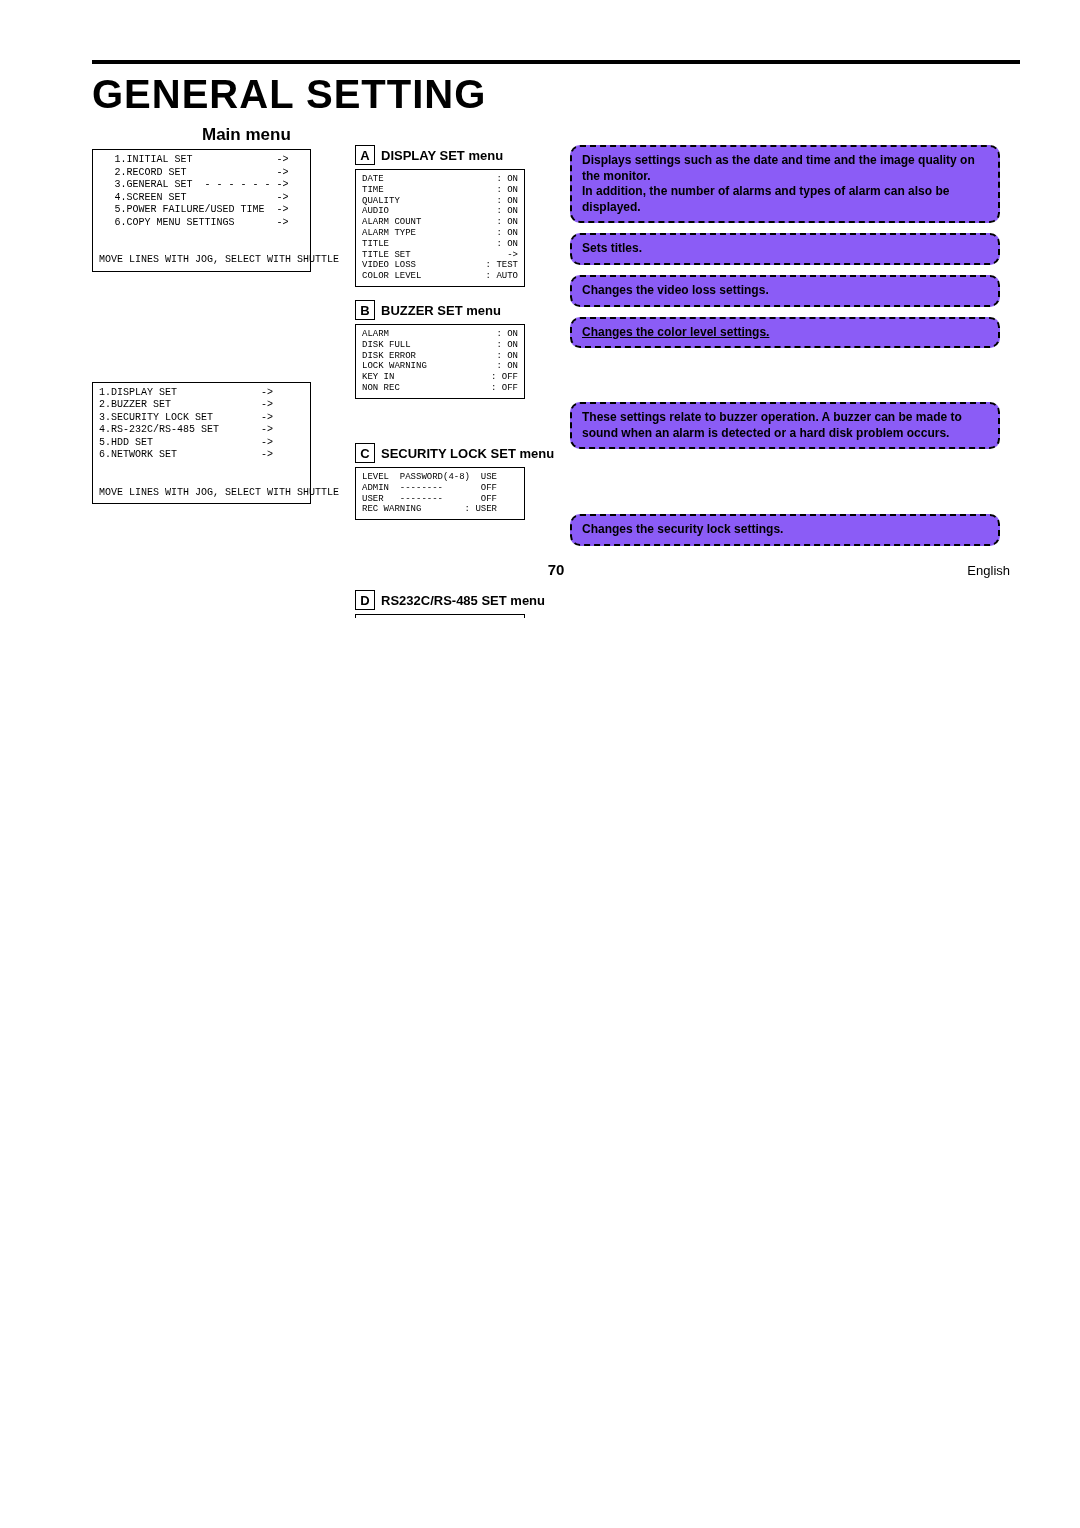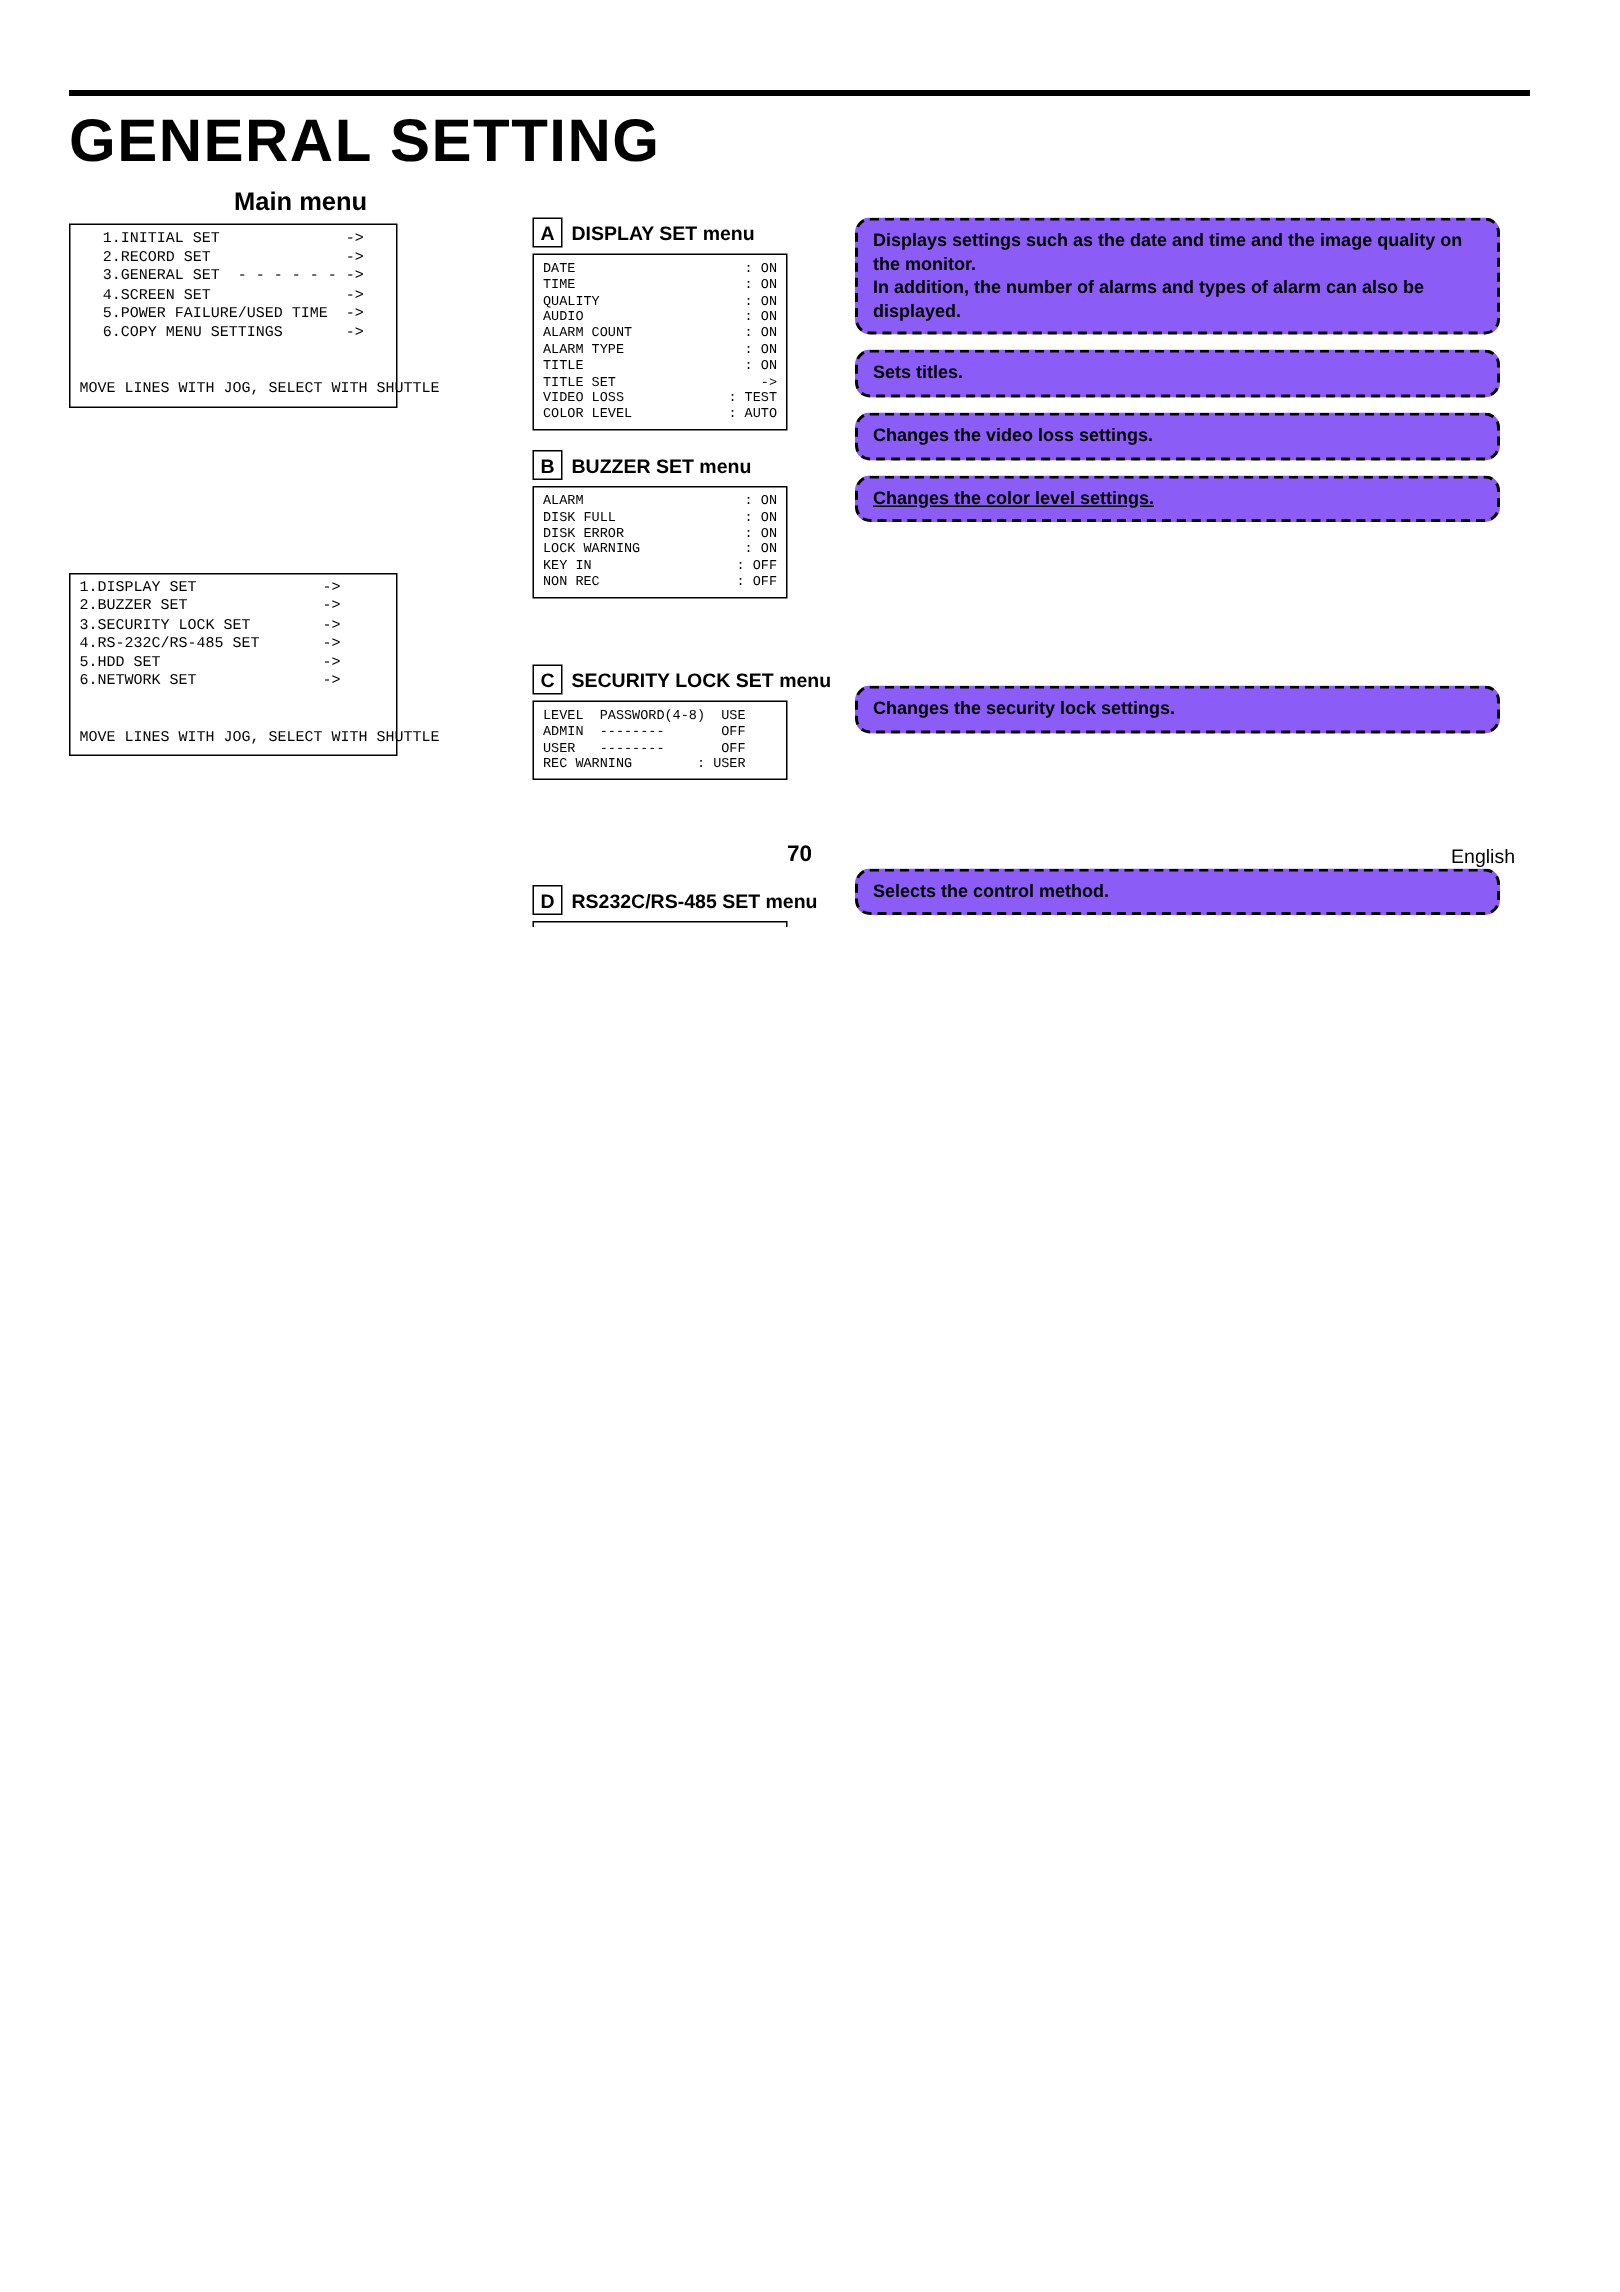--- a/index.html
+++ b/index.html
@@ -1,17 +1,17 @@
 <!DOCTYPE html>
 <html><head>
 <meta charset="utf-8">
 <style>
 *{box-sizing:border-box;margin:0;padding:0}
 body{font-family:Arial,Helvetica,sans-serif;background:#fff;width:1080px;position:relative}
-.page{padding:60px 60px 40px 46px;position:relative}
+.page{padding:60px 60px 40px 92px;position:relative}
 .rule{border-top:4px solid #000;margin-bottom:8px}
 .title{font-size:40px;font-weight:900;letter-spacing:1px;margin-bottom:8px}
 .main-menu-label{font-size:17px;font-weight:900;margin-left:110px;margin-bottom:4px}
 .osd{border:1.5px solid #000;background:#fff;font-family:"Courier New",monospace;font-size:10px;line-height:1.25;padding:4px 6px;white-space:pre}
 .osd.menu1{width:219px}
 .osd.small{font-size:9px;width:170px;line-height:1.2}
 .osd .hdr{text-align:center;display:block}
 .col-left{width:260px}
 .mid-title{font-size:13px;font-weight:900;display:flex;align-items:center;gap:6px;margin-bottom:4px}
 .ltr{border:1.5px solid #000;width:20px;height:20px;display:inline-flex;align-items:center;justify-content:center;font-size:13px;font-weight:900}
@@ -99,20 +99,21 @@
       </div>
     </div>
 
   <div class="callouts-col" id="callouts">
       <div class="callout" style="white-space: pre-line;">Displays settings such as the date and time and the image quality on the monitor.
 In addition, the number of alarms and types of alarm can also be displayed.</div>
       <div class="callout" style="white-space: pre-line;">Sets titles.</div>
       <div class="callout" style="white-space: pre-line;">Changes the video loss settings.</div>
       <div class="callout" style="white-space: pre-line; text-decoration: underline;">Changes the color level settings.</div>
       <div style="height: 34px;"></div>
+      <div class="callout" style="white-space: pre-line;">These settings relate to buzzer operation. A buzzer can be made to sound when an alarm is detected or a hard disk problem occurs.</div>
       <div style="height: 45px;"></div>
       <div class="callout" style="white-space: pre-line;">Changes the security lock settings.</div>
       <div style="height: 70px;"></div>
       <div class="callout" style="white-space: pre-line;">Selects the control method.</div>
       <div class="callout" style="white-space: pre-line;">Changes the data speed setting.</div>
       <div class="callout" style="white-space: pre-line;">Settings for RS-485 only
 • Allows status information to be transmitted.
 • Allows alarm information to be transmitted.
 • Changes address settings.</div>
       <div style="height: 20px;"></div>

